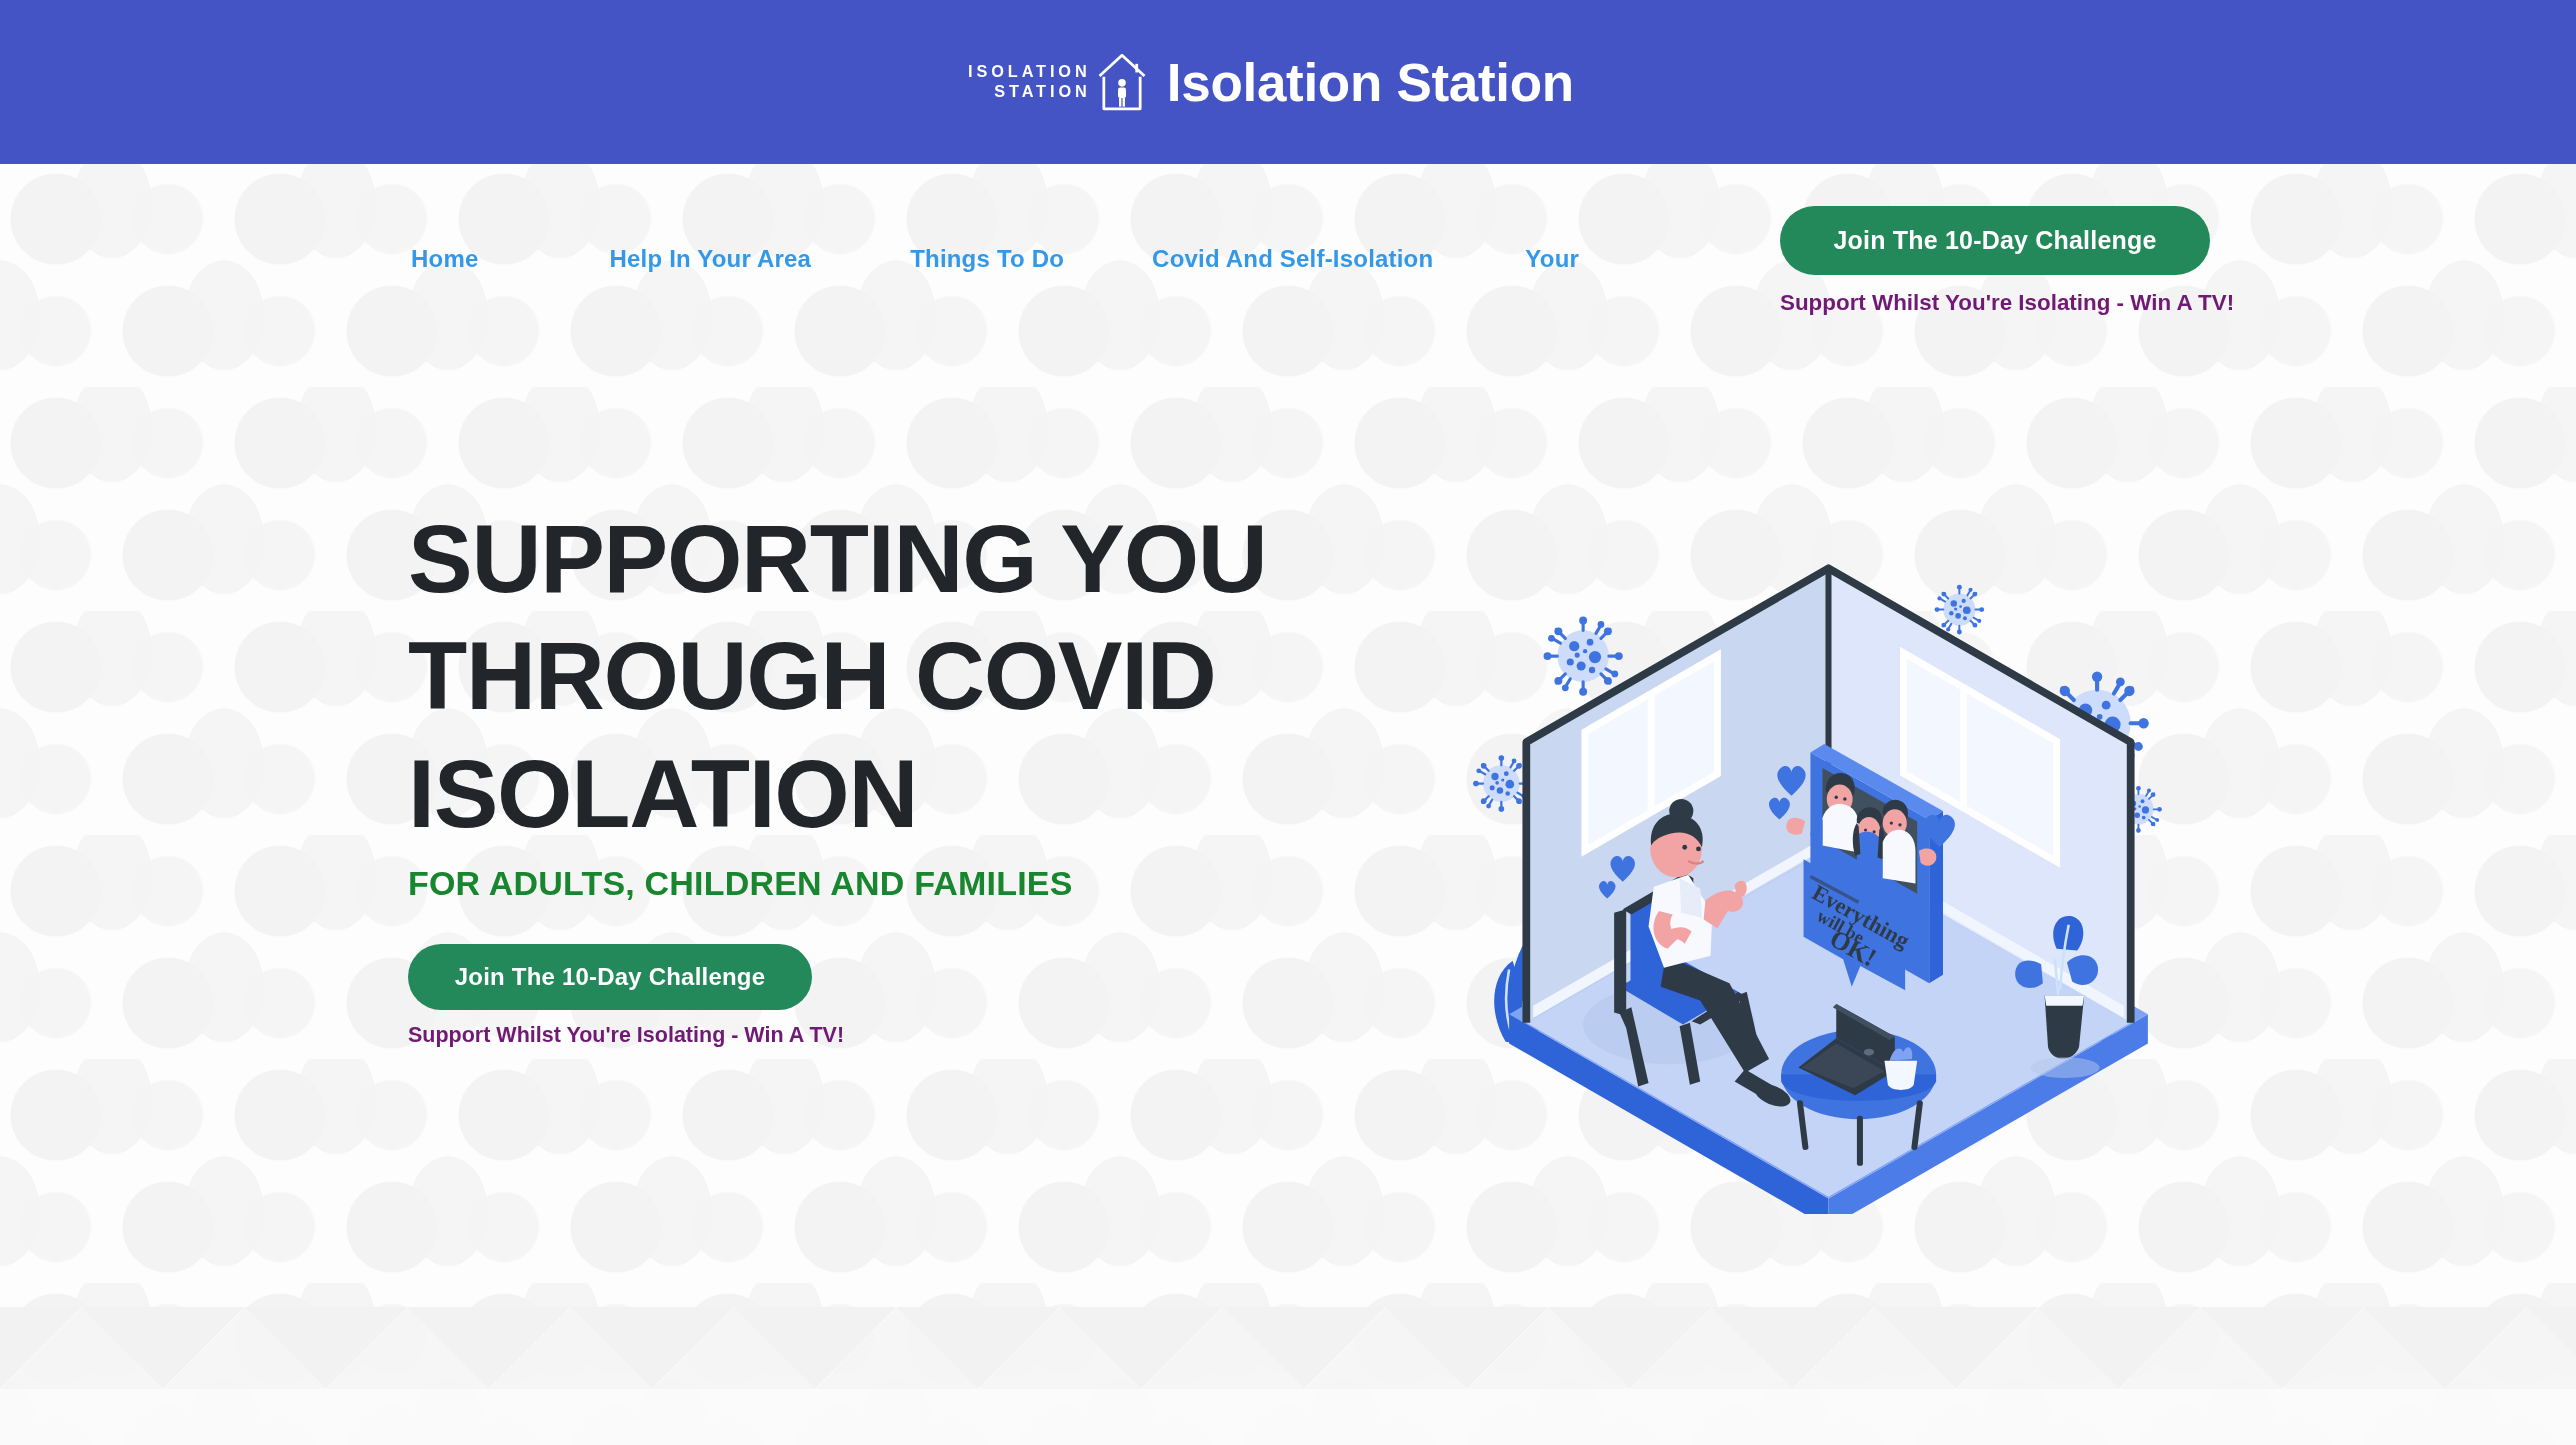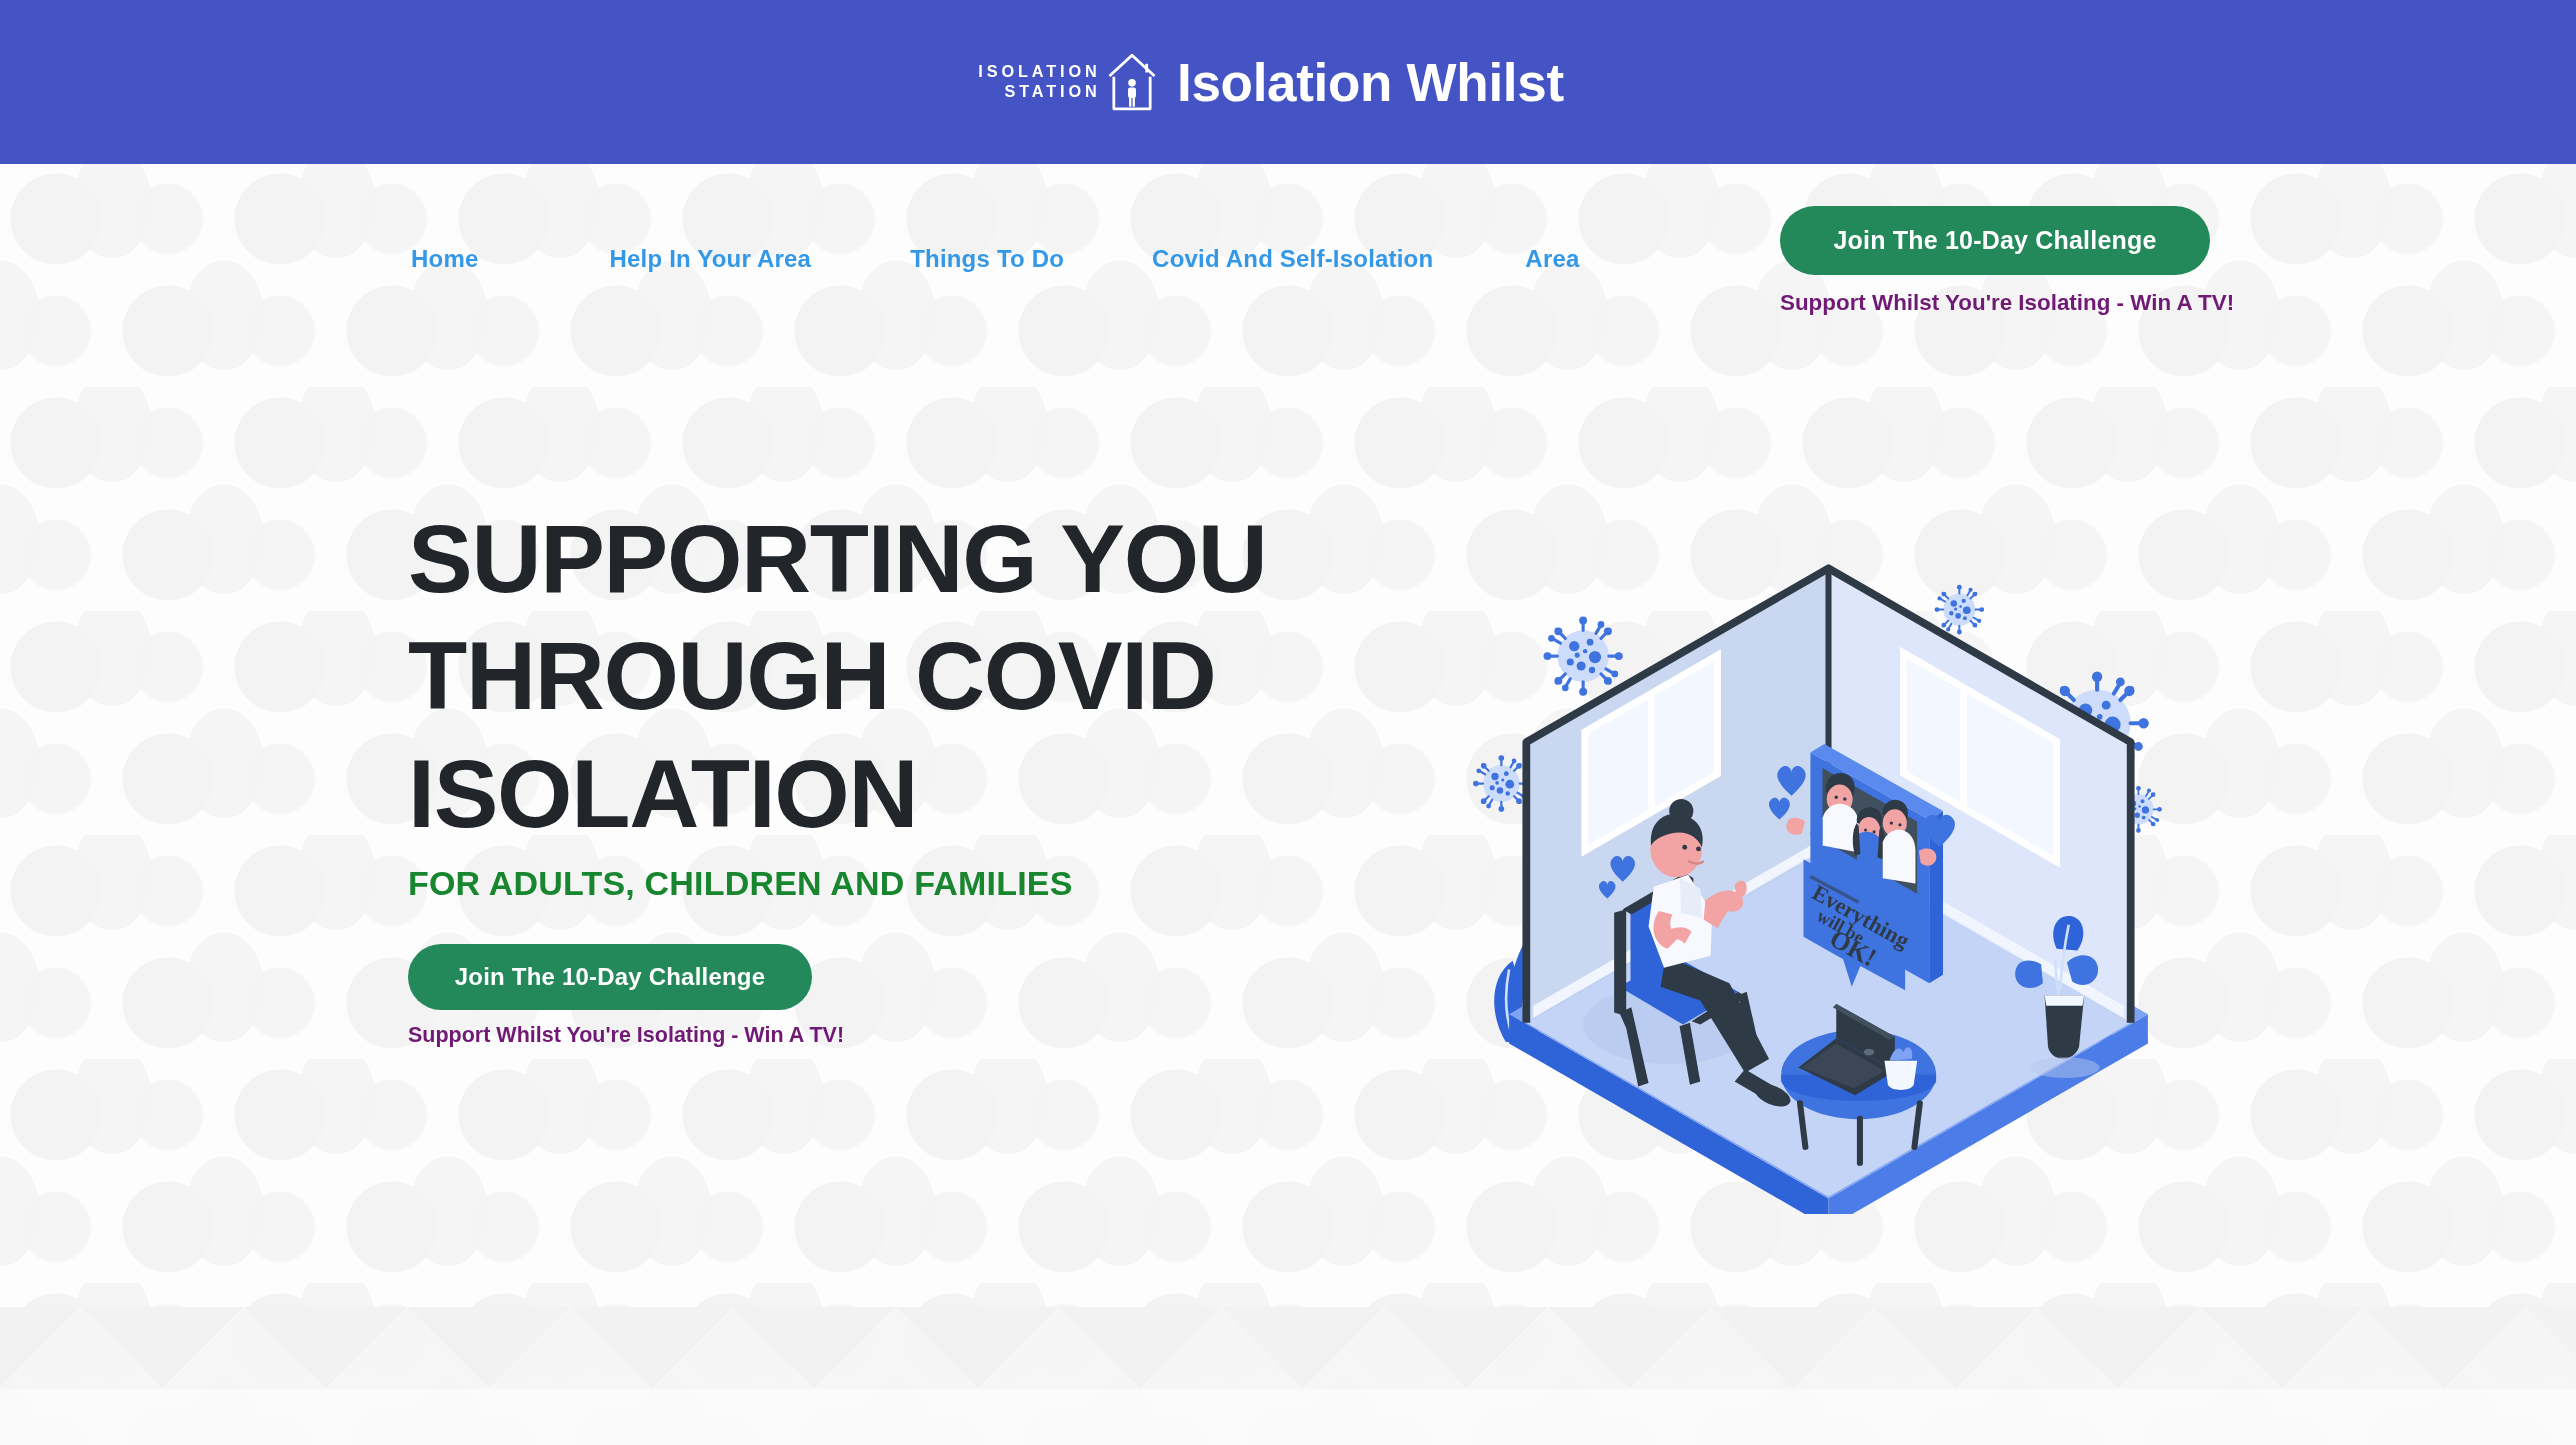--- a/index.html
+++ b/index.html
@@ -206,34 +206,34 @@
         <svg class="logo-house" viewBox="0 0 60 74">
           <path d="M4 30 L30 6 L56 30" fill="none" stroke="#ffffff" stroke-width="3.2" stroke-linejoin="round"></path>
           <path d="M9 31 L9 68 L51 68 L51 31" fill="none" stroke="#ffffff" stroke-width="3.2" stroke-linejoin="round"></path>
           <path d="M47 16 L47 26" stroke="#ffffff" stroke-width="3.2"></path>
           <circle cx="30" cy="38" r="4.4" fill="#ffffff"></circle>
           <rect x="25.4" y="43.5" width="9.2" height="12" rx="2.4" fill="#ffffff"></rect>
           <rect x="26.6" y="55" width="2.7" height="10.5" fill="#ffffff"></rect>
           <rect x="30.7" y="55" width="2.7" height="10.5" fill="#ffffff"></rect>
         </svg>
       </div>
-      <div class="brand-title">Isolation Whilst</div>
+      <div class="brand-title">Isolation Station</div>
     </div>
   </header>
 
   <nav class="nav">
     <a href="#">Home</a>
     <span class="nav-gap-1"></span>
     <a href="#">Help In Your Area</a>
     <span class="nav-gap-2"></span>
     <a href="#">Things To Do</a>
     <span class="nav-gap-3"></span>
     <a href="#">Covid And Self-Isolation</a>
     <span class="nav-gap-4"></span>
-    <a href="#">Area</a>
+    <a href="#">Your</a>
   </nav>
 
   <div class="cta-top">
     <button class="btn-green">Join The 10-Day Challenge</button>
     <div class="cta-sub">Support Whilst You're Isolating - Win A TV!</div>
   </div>
 
   <div class="hero-text">
     <h1 class="hero-h1">
       <div>SUPPORTING YOU</div>

